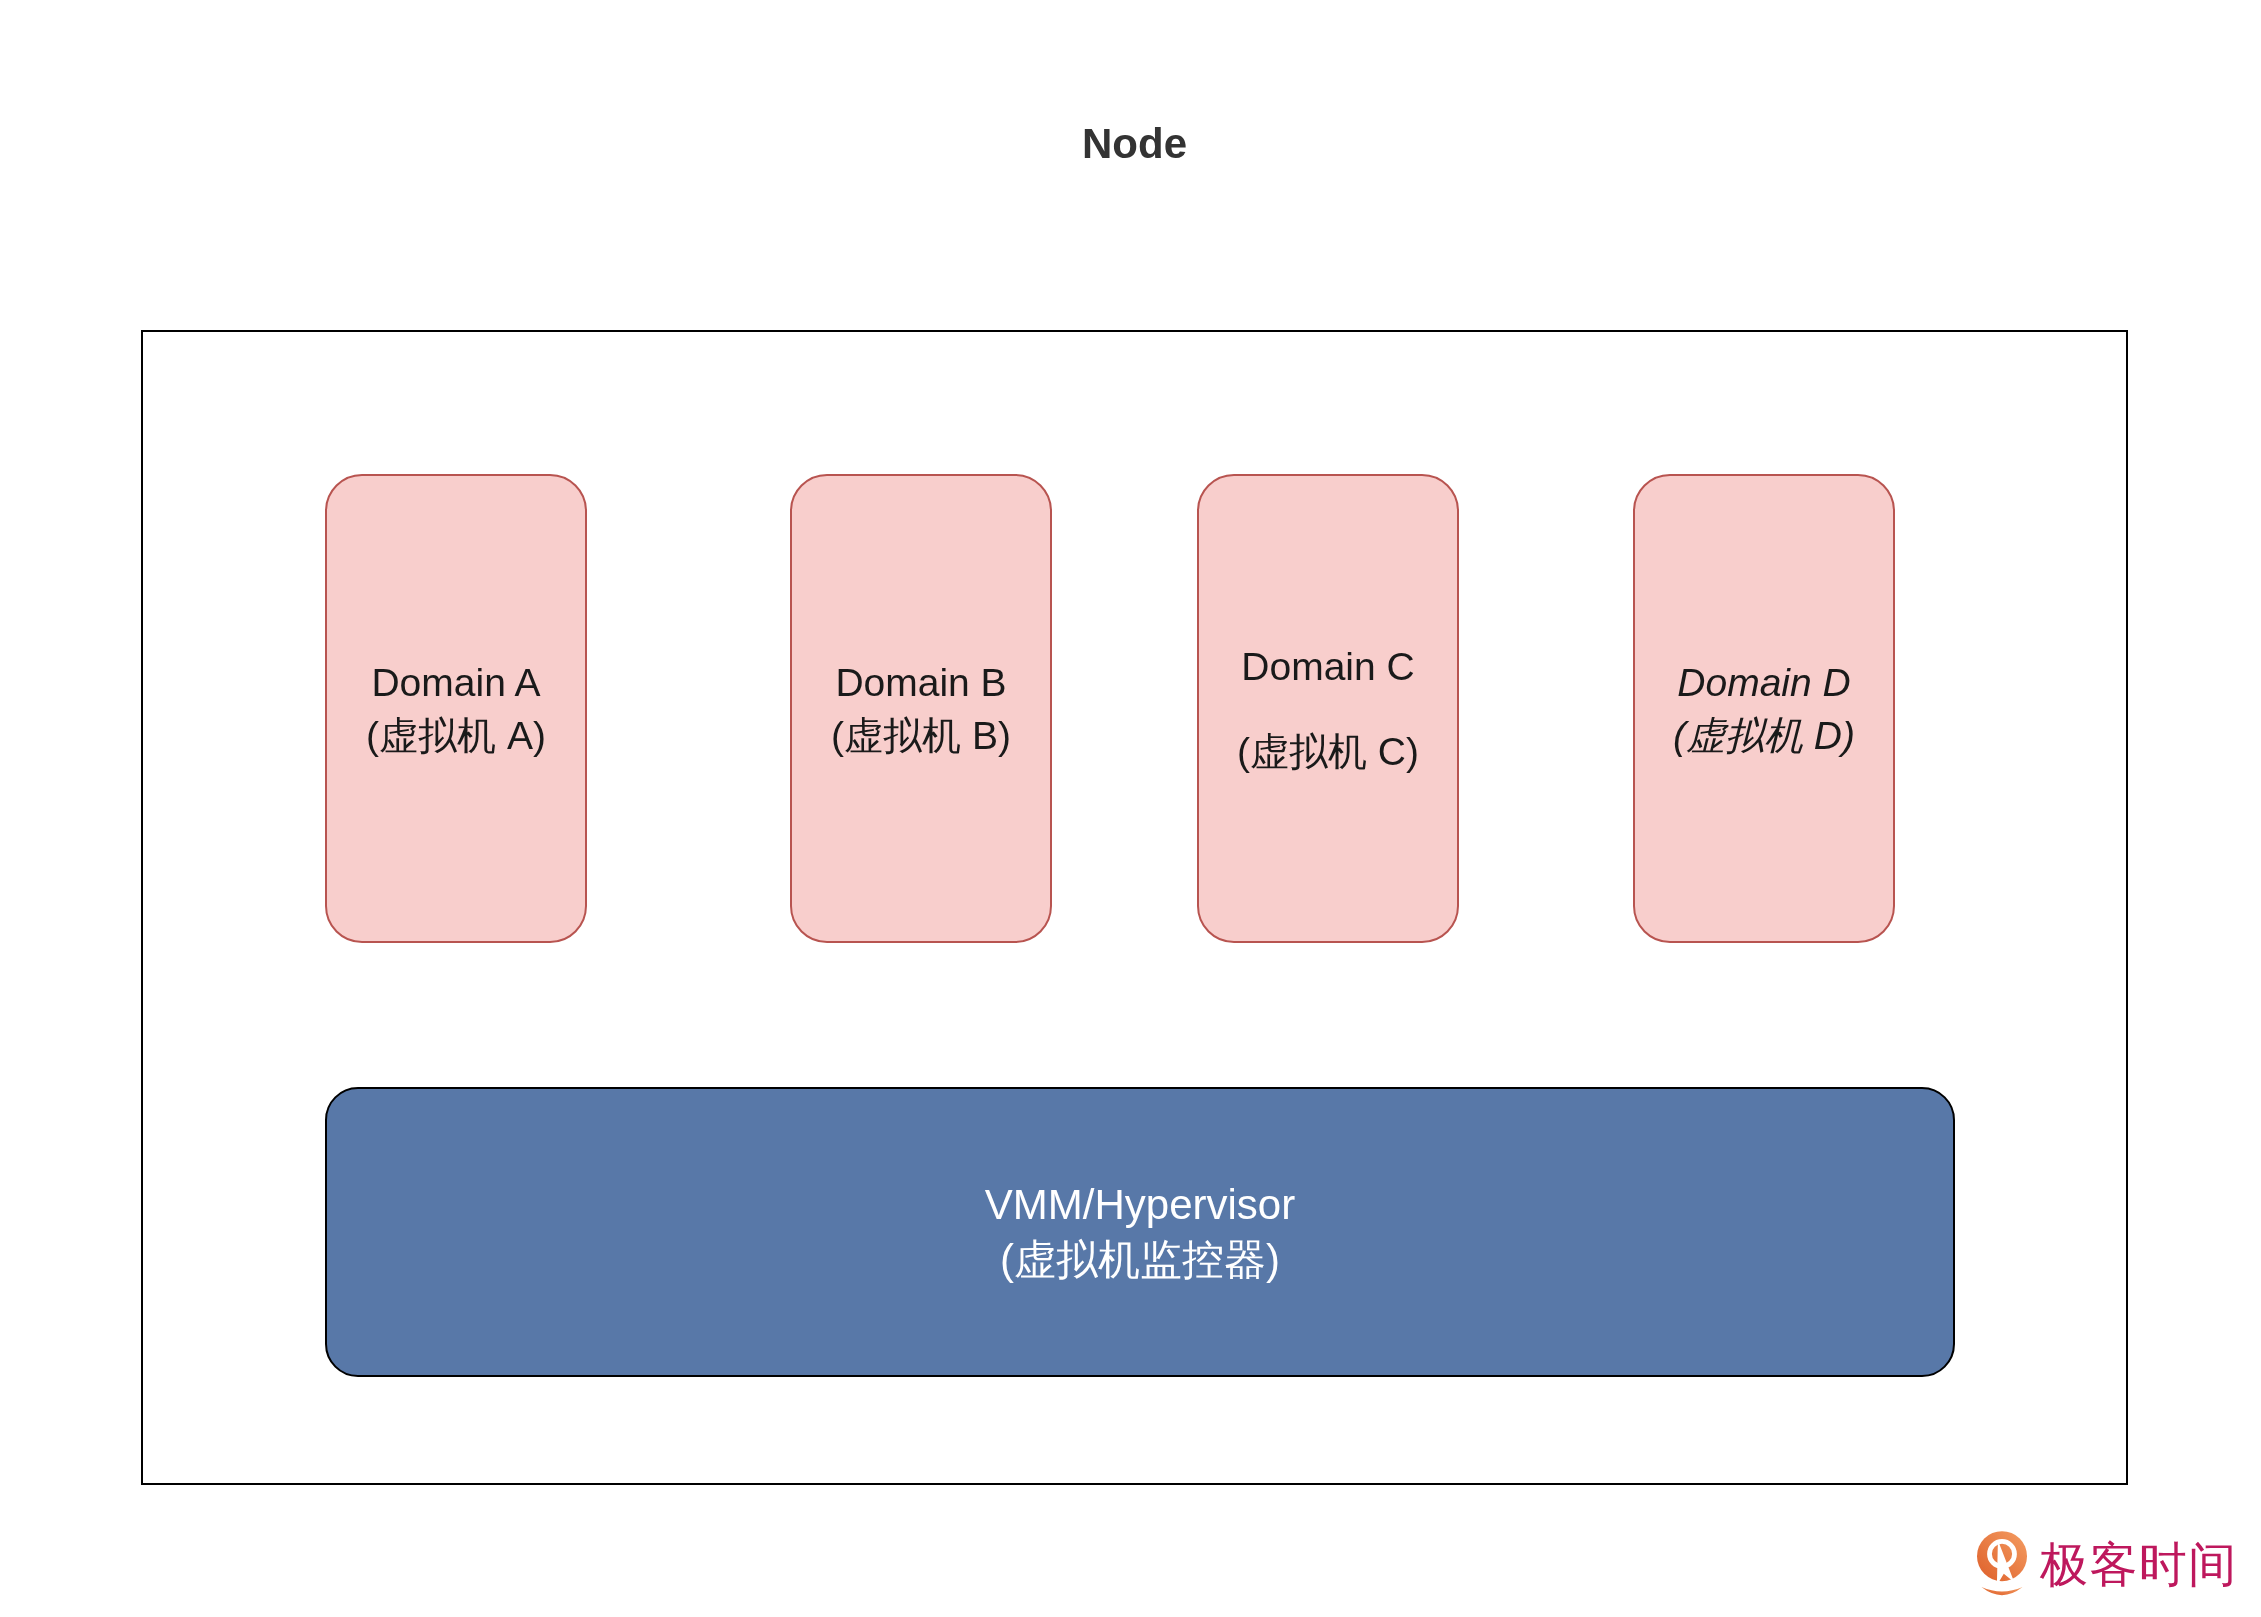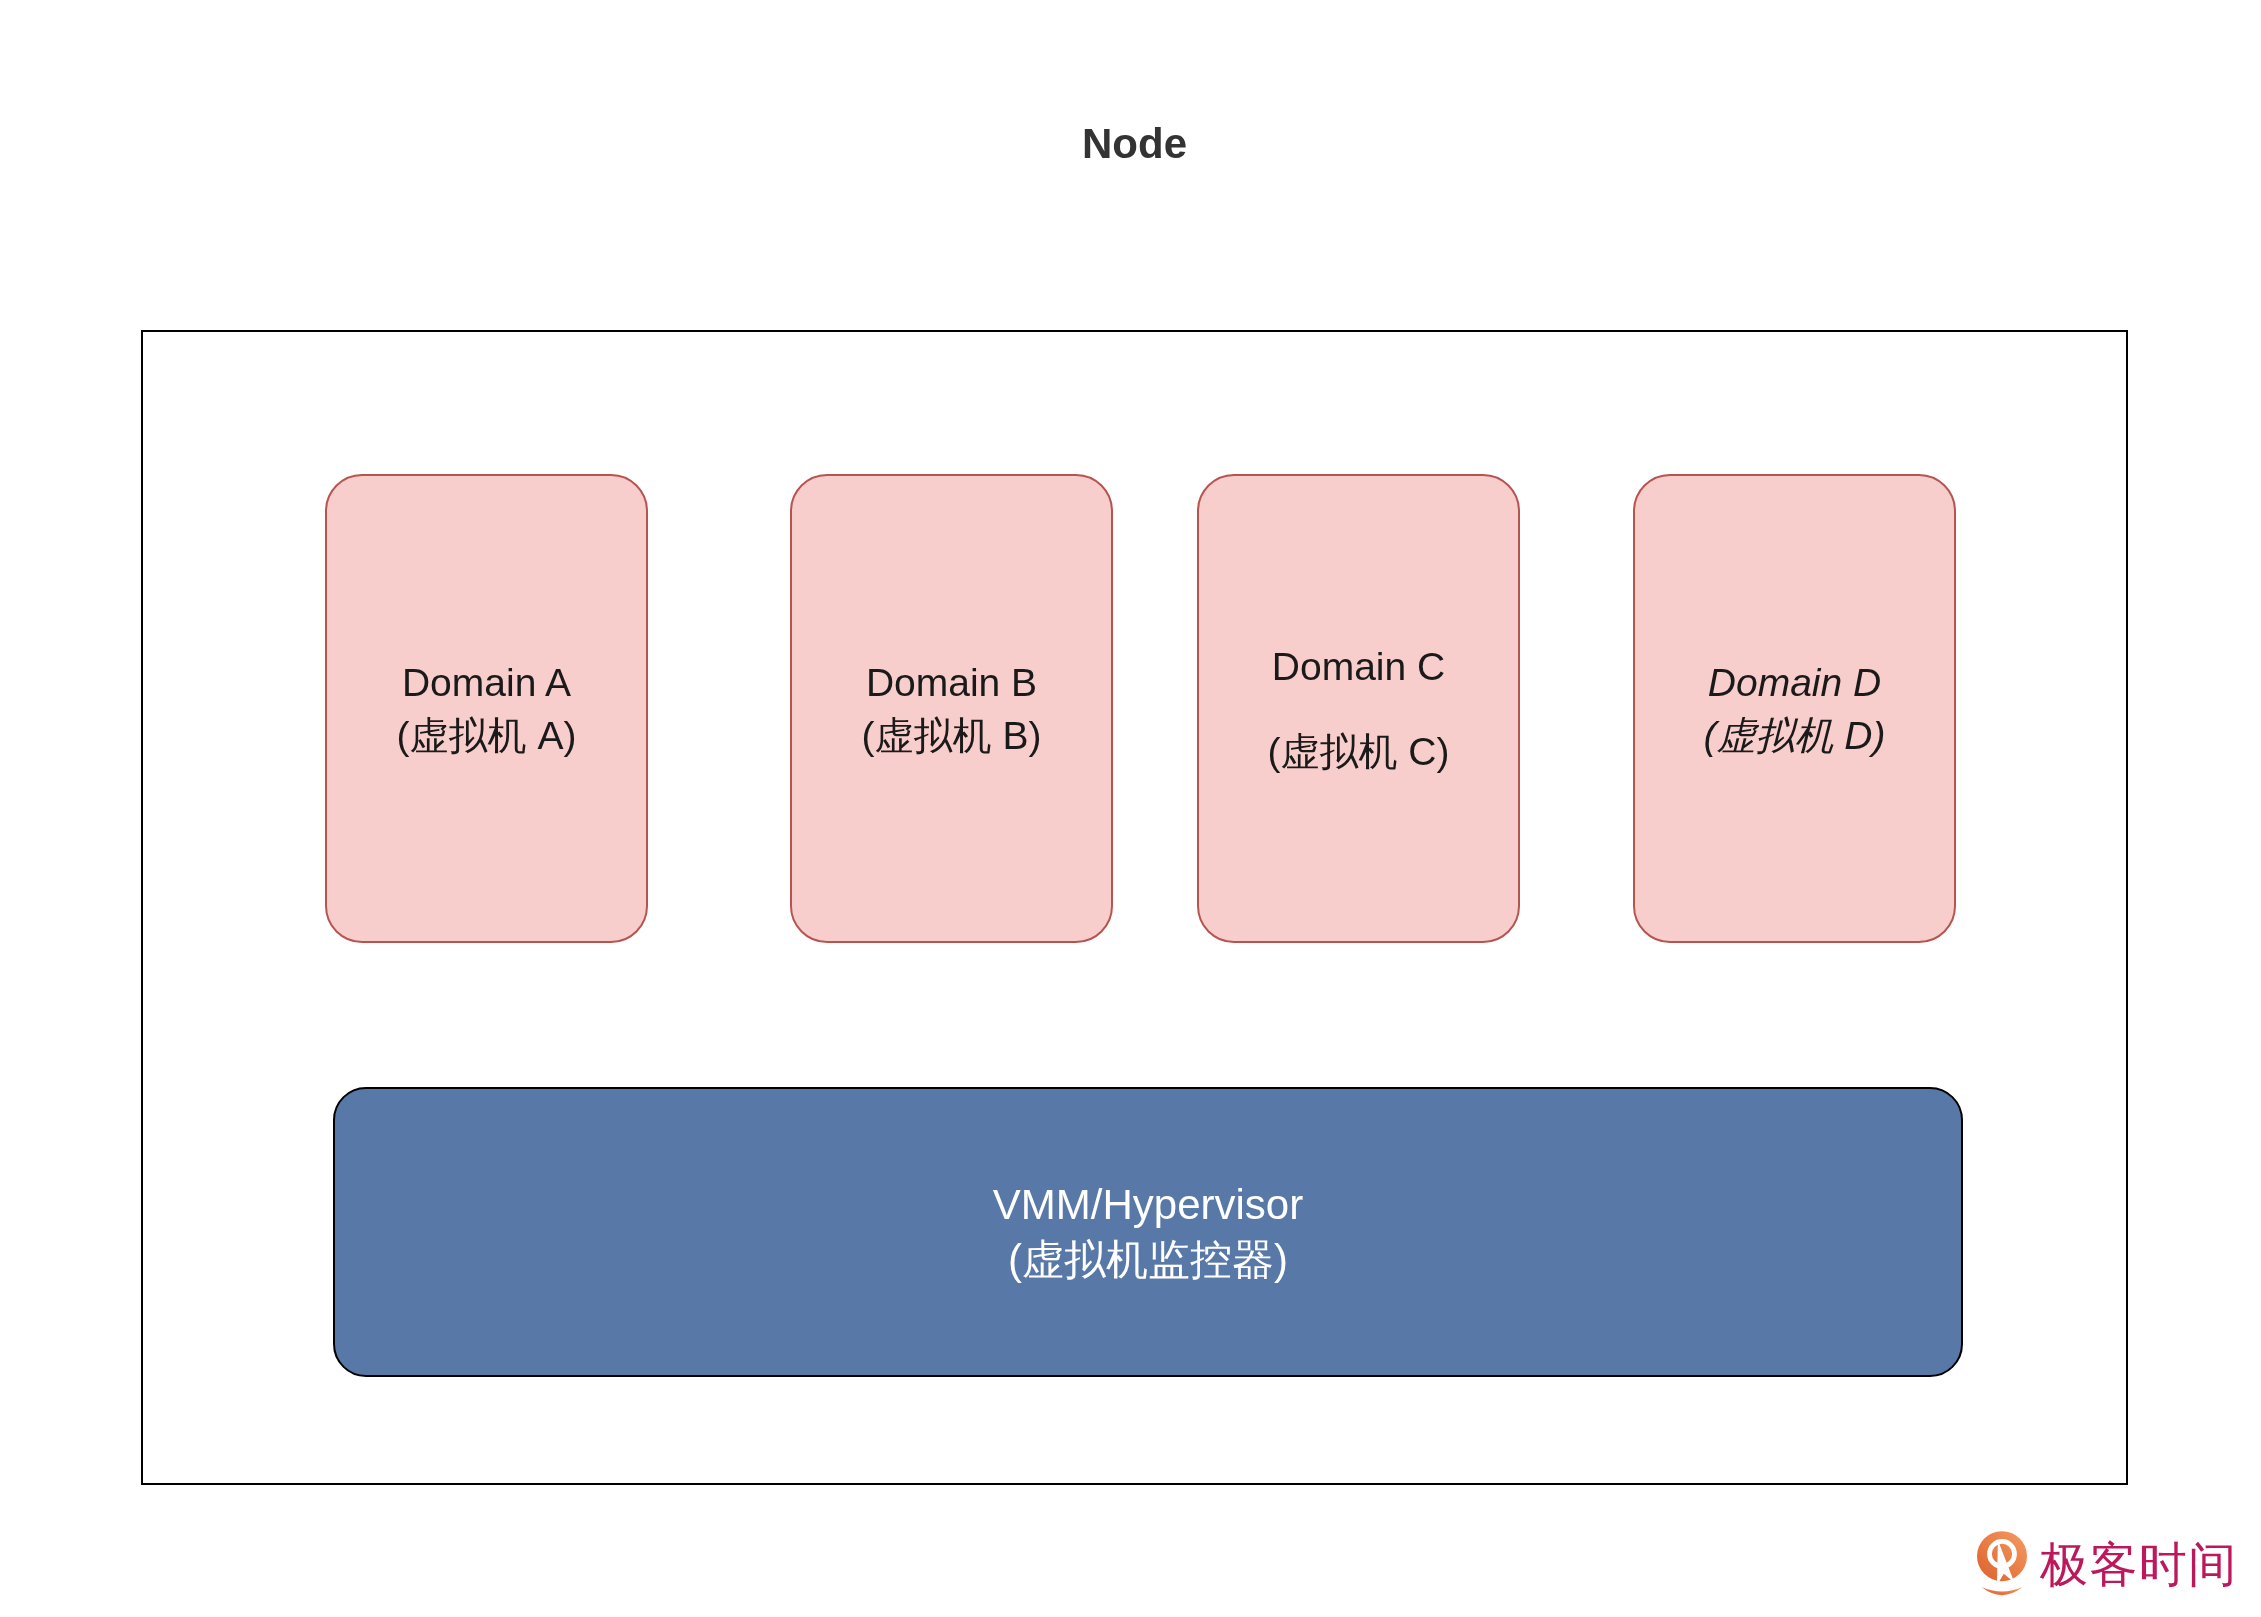--- a/index.html
+++ b/index.html
@@ -32,21 +32,21 @@
     top: 330px;
     width: 1987px;
     height: 1155px;
     border: 2.9px solid #000000;
     background: #ffffff;
     box-sizing: border-box;
   }
   .domain-box {
     position: absolute;
     top: 142px;
-    width: 323px;
+    width: 262px;
     height: 469px;
     box-sizing: border-box;
     background: #f8cecc;
     border: 2.9px solid #b85450;
     border-radius: 37px;
     display: flex;
     flex-direction: column;
     align-items: center;
     justify-content: center;
     text-align: center;
@@ -69,21 +69,20 @@
     border: 2.9px solid #000000;
     border-radius: 33px;
     display: flex;
     flex-direction: column;
     align-items: center;
     justify-content: center;
     text-align: center;
     font-size: 42px;
     line-height: 55px;
     color: #ffffff;
-    margin-left: 8px;
   }
   .logo {
     position: absolute;
     left: 1977px;
     top: 1527px;
     height: 75px;
     display: flex;
     align-items: center;
     gap: 13px;
   }

